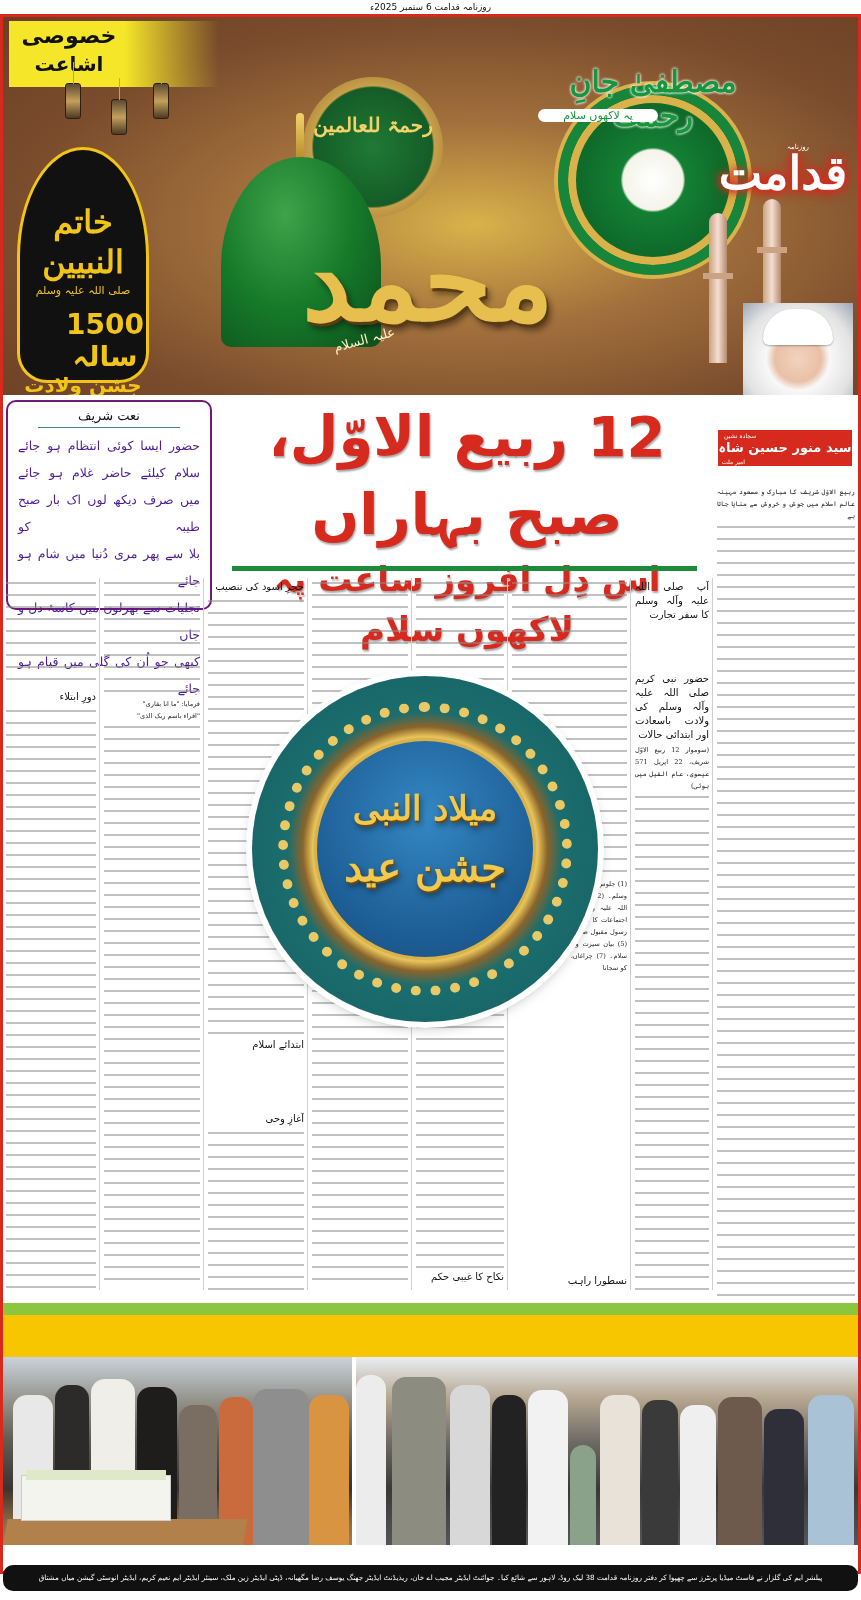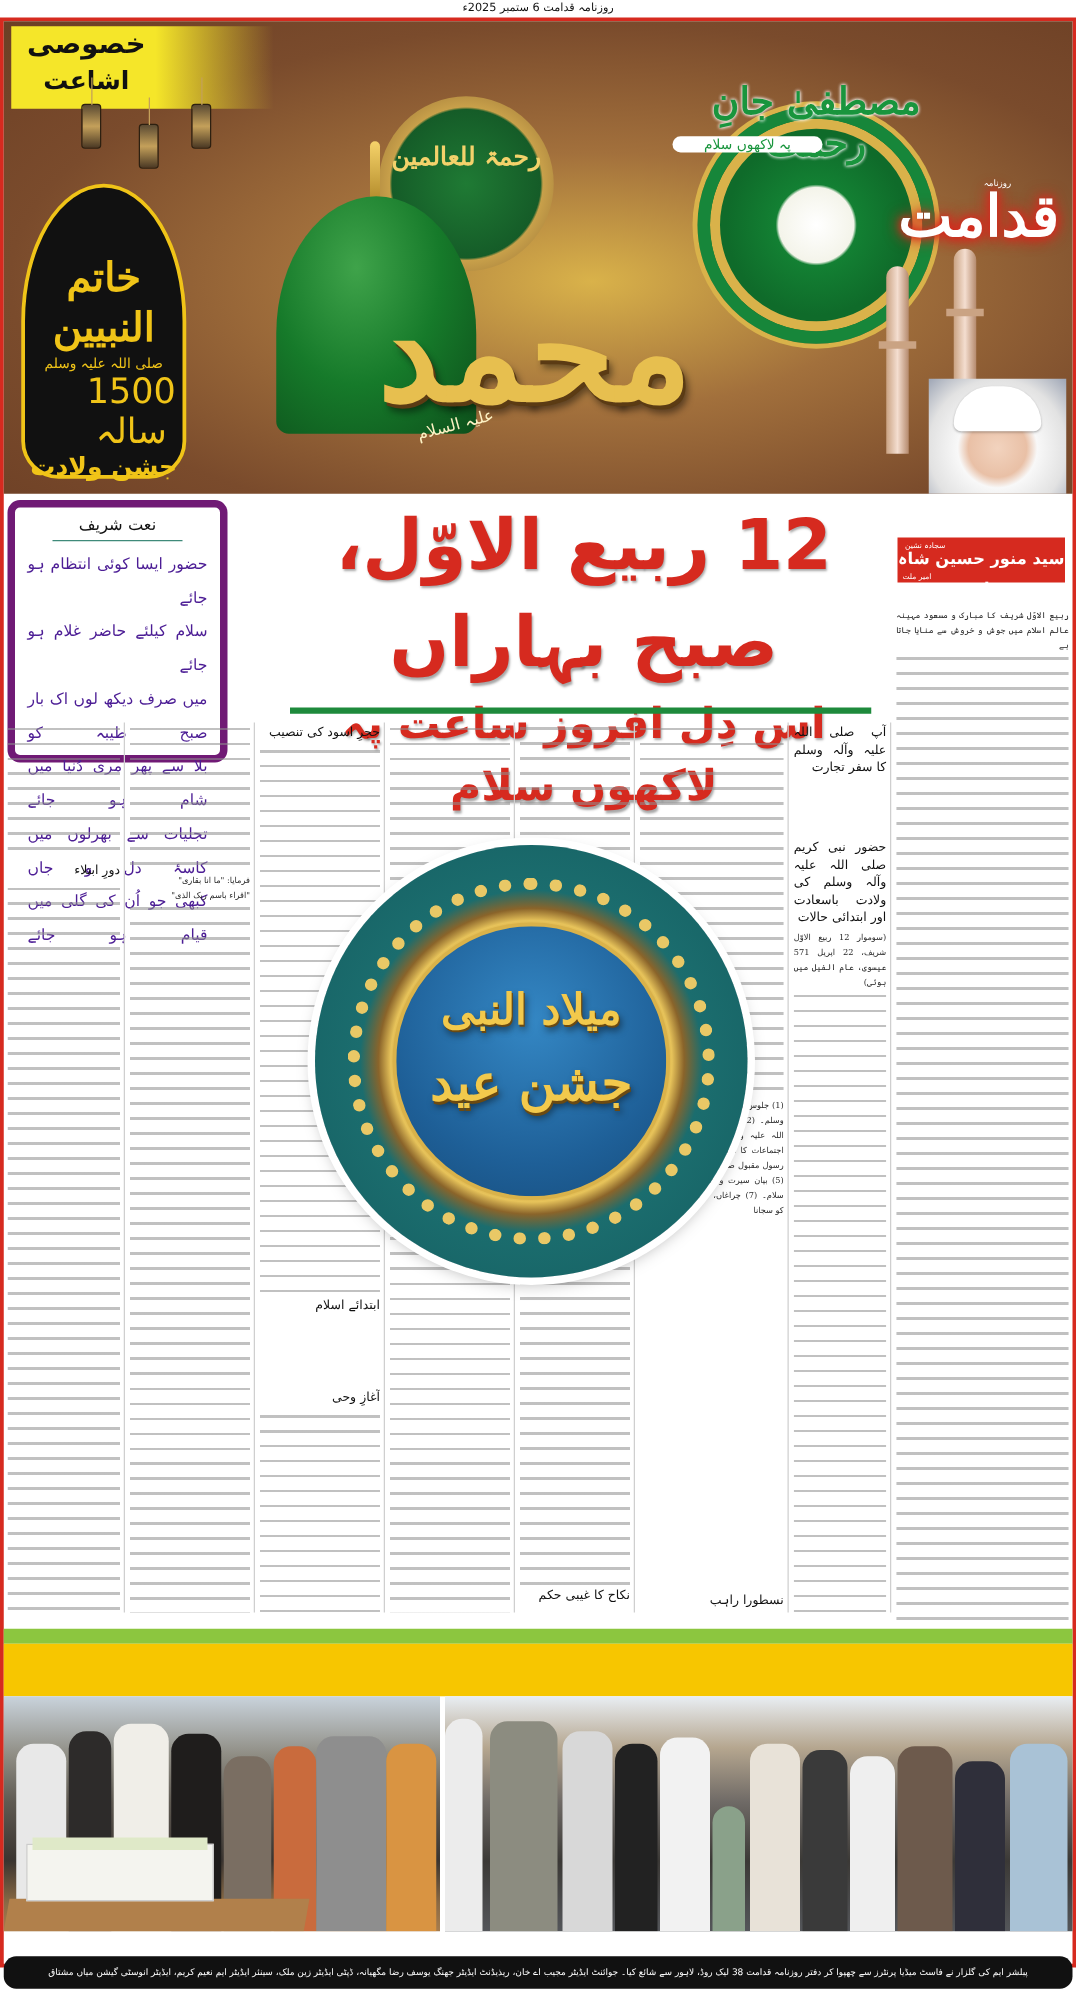--- a/index.html
+++ b/index.html
@@ -20,21 +20,21 @@
   .special-tag .l2 { font-size: 20px; font-weight: bold; color: #111; line-height: 26px; }
 
   .lantern { position: absolute; width: 16px; height: 36px; background: linear-gradient(#5a4a33, #c4a05a, #4c3a25); border: 1px solid #2d2010; border-radius: 3px; }
   .lantern::before { content: ""; position: absolute; left: 7px; top: -22px; width: 1px; height: 22px; background: #c4a05a; }
 
   .anniv-badge { position: absolute; top: 130px; left: 14px; width: 132px; height: 236px;
     background: #111; border-radius: 66px 66px 30px 30px / 110px 110px 30px 30px;
     border: 3px solid #f0c418; color: #f0c418; text-align: center; direction: rtl; }
   .anniv-badge .title { font-family: "DejaVu Serif", serif; font-size: 32px; font-weight: bold; margin-top: 52px; line-height: 40px; }
   .anniv-badge .sub { font-size: 11px; margin-top: 2px; }
-  .anniv-badge .years { font-size: 28px; font-weight: normal; line-height: 32px; padding-left: 44px; }
+  .anniv-badge .years { font-size: 28px; font-weight: bold; margin-top: 12px; line-height: 32px; padding-left: 44px; }
   .anniv-badge .jashan { font-size: 20px; font-weight: bold; line-height: 24px; }
 
   .dome { position: absolute; top: 140px; left: 218px; width: 160px; height: 190px;
     background: radial-gradient(ellipse at 40% 30%, #3fa34a 0%, #167a2a 50%, #0d4f1b 100%);
     border-radius: 80px 80px 10px 10px / 110px 110px 10px 10px; }
   .dome-finial { position: absolute; top: 96px; left: 293px; width: 8px; height: 48px; background: linear-gradient(#f6d36a, #b28a2a); border-radius: 4px 4px 0 0; }
 
   .medallion { position: absolute; top: 60px; left: 300px; width: 140px; height: 140px; border-radius: 50%;
     background: radial-gradient(circle, #1f7a34 0%, #155c28 60%, #c8a04a 62%, #8a6530 100%);
     color: #f3d26b; font-family: "DejaVu Serif", serif; font-size: 20px; font-weight: bold; text-align: center; line-height: 36px; padding-top: 30px; direction: rtl; }
@@ -63,21 +63,21 @@
   .portrait { position: absolute; top: 286px; left: 740px; width: 110px; height: 146px;
     background: radial-gradient(circle at 50% 38%, #f2d3be 0%, #e9c0a6 22%, #f8f8f8 30%, #e2e2e2 52%, #8a94a8 80%); }
   .portrait .cap { position: absolute; top: 6px; left: 20px; width: 70px; height: 36px; background: #fff; border-radius: 30px 30px 6px 6px; box-shadow: 0 1px 2px rgba(0,0,0,0.3); }
 
   .name-plate { position: absolute; top: 430px; left: 718px; width: 134px; height: 36px; background: #d62a1f; color: #fff; direction: rtl; text-align: center; }
   .name-plate .small { position: absolute; top: 2px; left: 6px; font-size: 6px; }
   .name-plate .big { font-size: 13px; font-weight: bold; line-height: 24px; padding-top: 6px; }
   .name-plate .role { position: absolute; bottom: 1px; left: 4px; font-size: 6px; }
 
   
-  .naat-box { position: absolute; top: 400px; left: 6px; width: 176px; height: 210px; border: 6px solid #701a75; border-radius: 10px; background: #fff; direction: rtl; padding: 6px 10px; }
+  .naat-box { position: absolute; top: 400px; left: 6px; width: 206px; height: 210px; border: 2px solid #701a75; border-radius: 10px; background: #fff; direction: rtl; padding: 6px 10px; }
   .naat-box .title { text-align: center; font-size: 13px; font-family: "DejaVu Serif", serif; color: #111; padding-bottom: 4px; border-bottom: 1px solid #3f8a7a; margin: 0 20px 4px; }
   .naat-box .line { font-family: "DejaVu Serif", serif; font-size: 12.5px; line-height: 27px; color: #4c1d95; text-align: justify; text-align-last: justify; }
 
   
   .headline { position: absolute; top: 398px; left: 222px; width: 490px; direction: rtl; text-align: center; }
   .headline .main { font-family: "DejaVu Sans", sans-serif; font-size: 56px; font-weight: bold; color: #d62a1f; line-height: 78px; text-shadow: 1px 2px 2px rgba(0,0,0,0.35); letter-spacing: -1px; }
   .headline .sub { font-family: "DejaVu Sans", sans-serif; font-size: 34px; font-weight: bold; color: #d62a1f; line-height: 50px; text-shadow: 1px 2px 2px rgba(0,0,0,0.35); }
   .headline-rule { position: absolute; top: 566px; left: 232px; width: 465px; height: 5px; background: #1e8a3c; }
 
   

